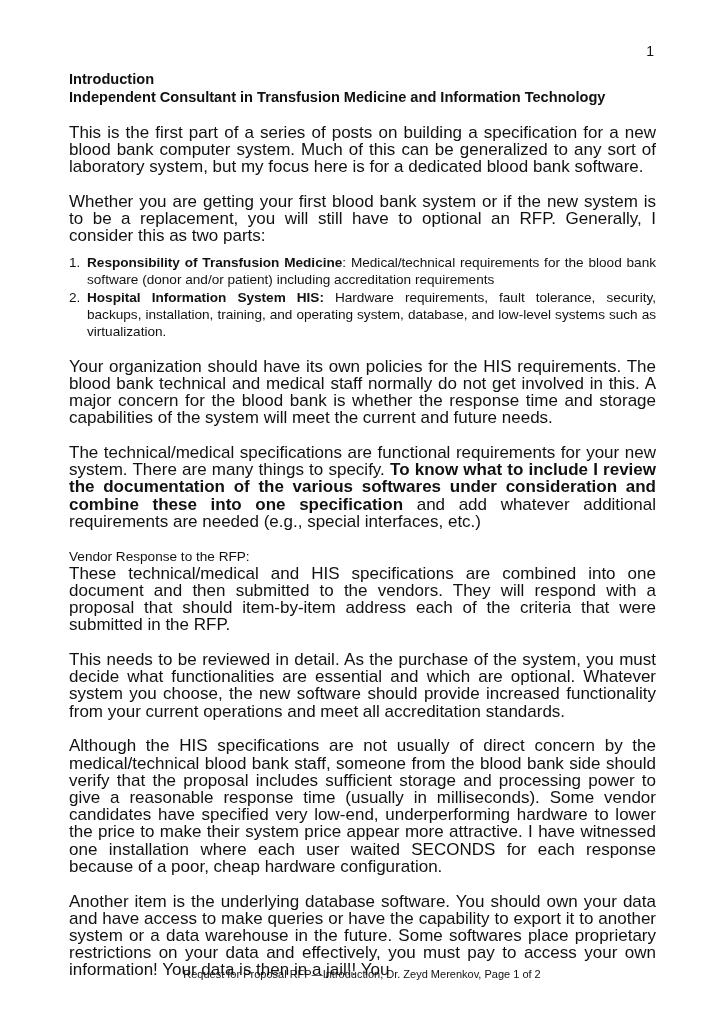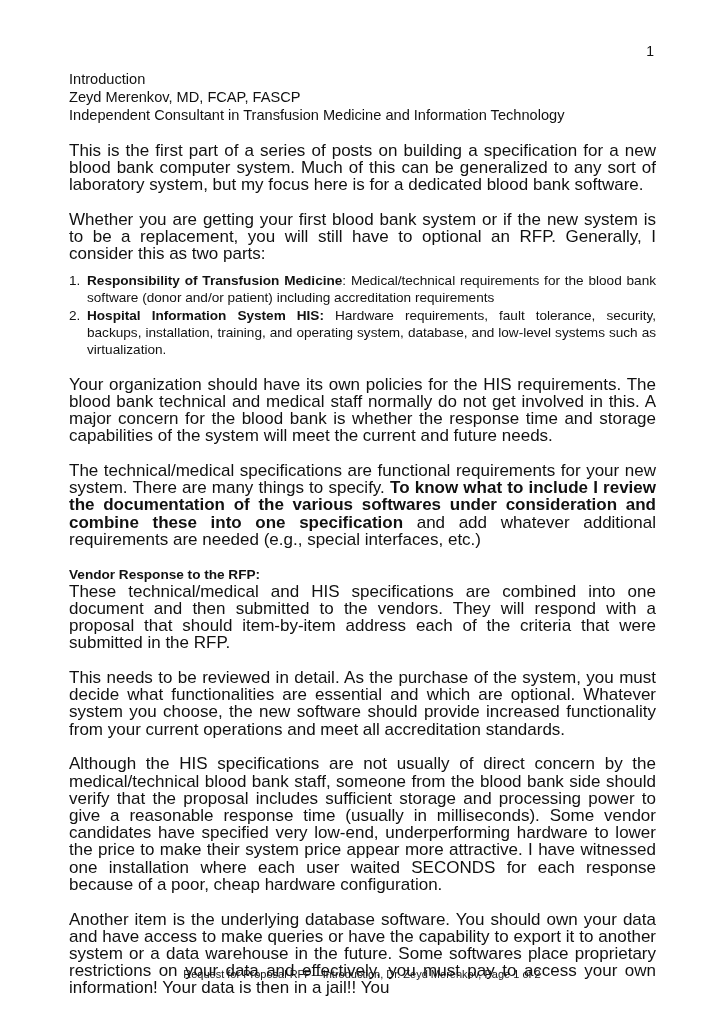--- a/index.html
+++ b/index.html
@@ -1,40 +1,39 @@
 <!DOCTYPE html>
 <html><head>
 <meta charset="utf-8">
 <style>
   html, body { margin: 0; padding: 0; background: #ffffff; }
   body { width: 724px; height: 1024px; position: relative; overflow: hidden;
          font-family: "Liberation Sans", sans-serif; color: #111; }
   .page-number { position: absolute; top: 43px; right: 70px; font-size: 14px; }
   .content { position: absolute; left: 69px; top: 70px; width: 587px; }
   .title { font-weight: bold; font-size: 16.3px; line-height: 20px; margin: 0; white-space: nowrap; }
-  .subhead { font-weight: normal; font-size: 14.6px; line-height: 18px; margin: 0; white-space: nowrap; }
+  .subhead { font-weight: bold; font-size: 14.6px; line-height: 18px; margin: 0; white-space: nowrap; }
   p { margin: 0; font-size: 17px; line-height: 17.2px; text-align: justify; }
   .gap { height: 17.5px; }
   .smallgap { height: 10px; }
   ol { margin: 0; padding-left: 0; list-style: none; }
   ol li { position: relative; padding-left: 18px; font-size: 13.6px; line-height: 17.2px; text-align: justify; }
   ol li .num { position: absolute; left: 0; top: 0; }
   b { font-weight: bold; }
-  .section-head { font-weight: bold; font-size: 13.6px; line-height: 17.2px; margin: 0; }
+  .section-head { font-weight: normal; font-size: 13.6px; line-height: 17.2px; margin: 0; }
   .footer { position: absolute; top: 968px; left: 0; width: 724px; text-align: center;
             font-size: 11px; color: #111; }
 </style>
 </head>
 <body>
 
 <div class="page-number">1</div>
 
 <div class="content">
   <div class="subhead">Introduction</div>
-  <div class="subhead">Zeyd Merenkov, MD, FCAP, FASCP</div>
   <div class="subhead">Independent Consultant in Transfusion Medicine and Information Technology</div>
 
   <div class="gap"></div>
   <p>This is the first part of a series of posts on building a specification for a new blood bank computer system.  Much of this can be generalized to any sort of laboratory system, but my focus here is for a dedicated blood bank software.</p>
   <div class="gap"></div>
   <p>Whether you are getting your first blood bank system or if the new system is to be a replacement, you will still have to optional an RFP.  Generally, I consider this as two parts:</p>
   <div class="smallgap"></div>
 
   <ol>
     <li>

